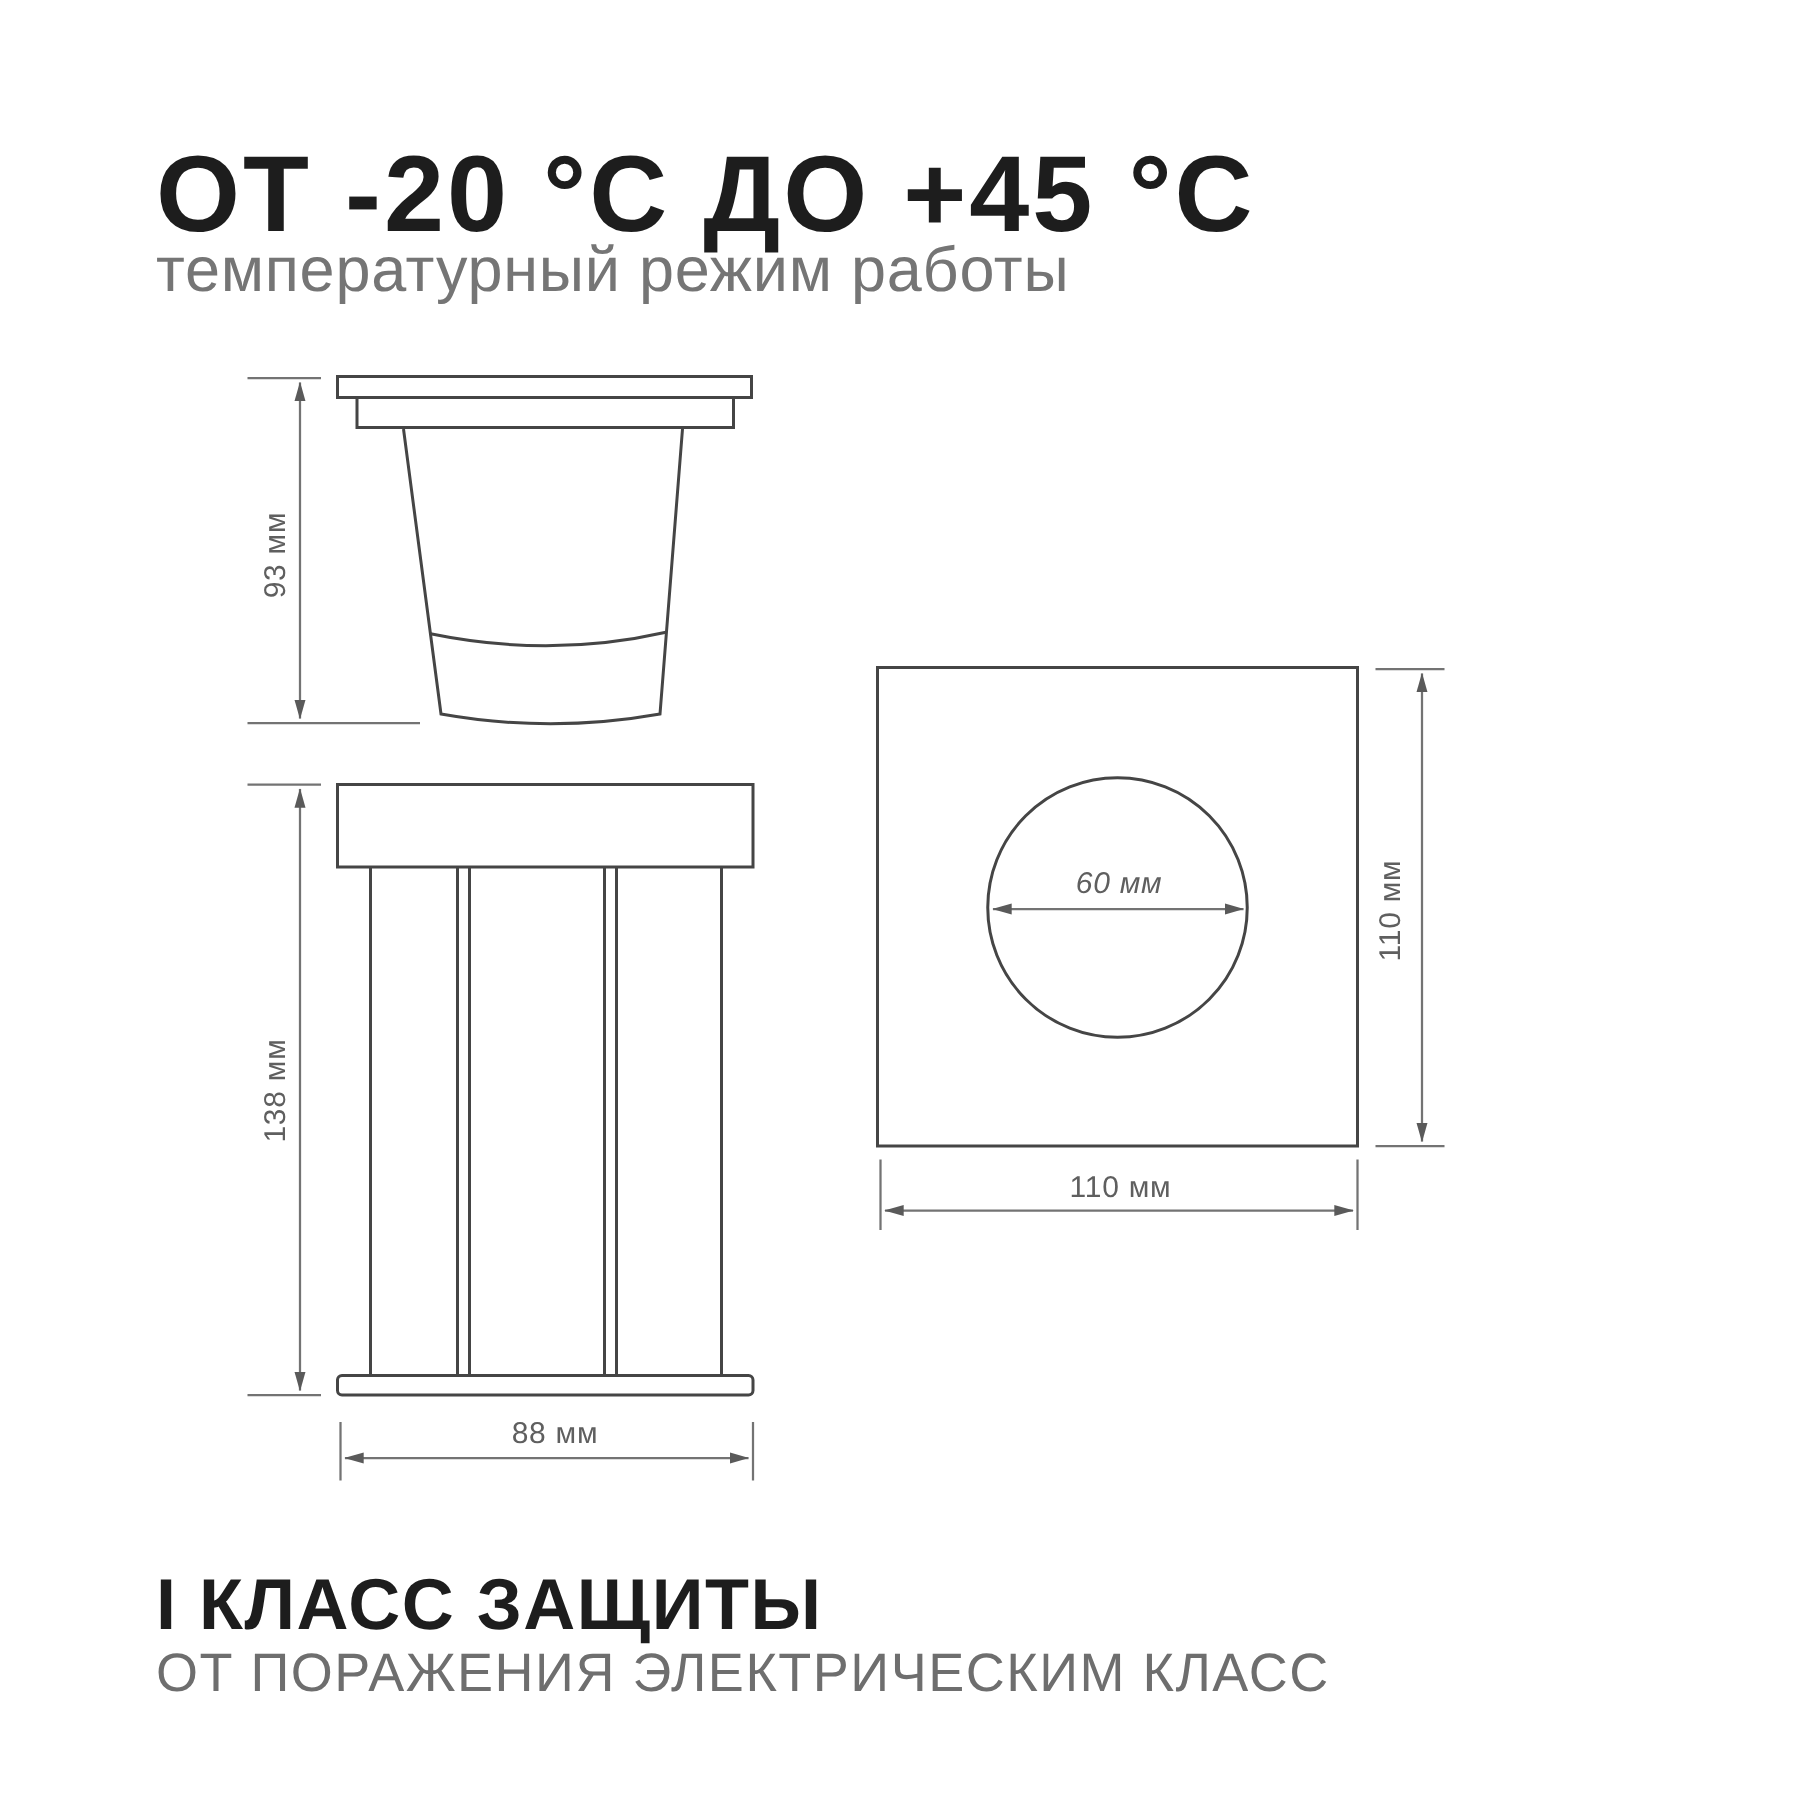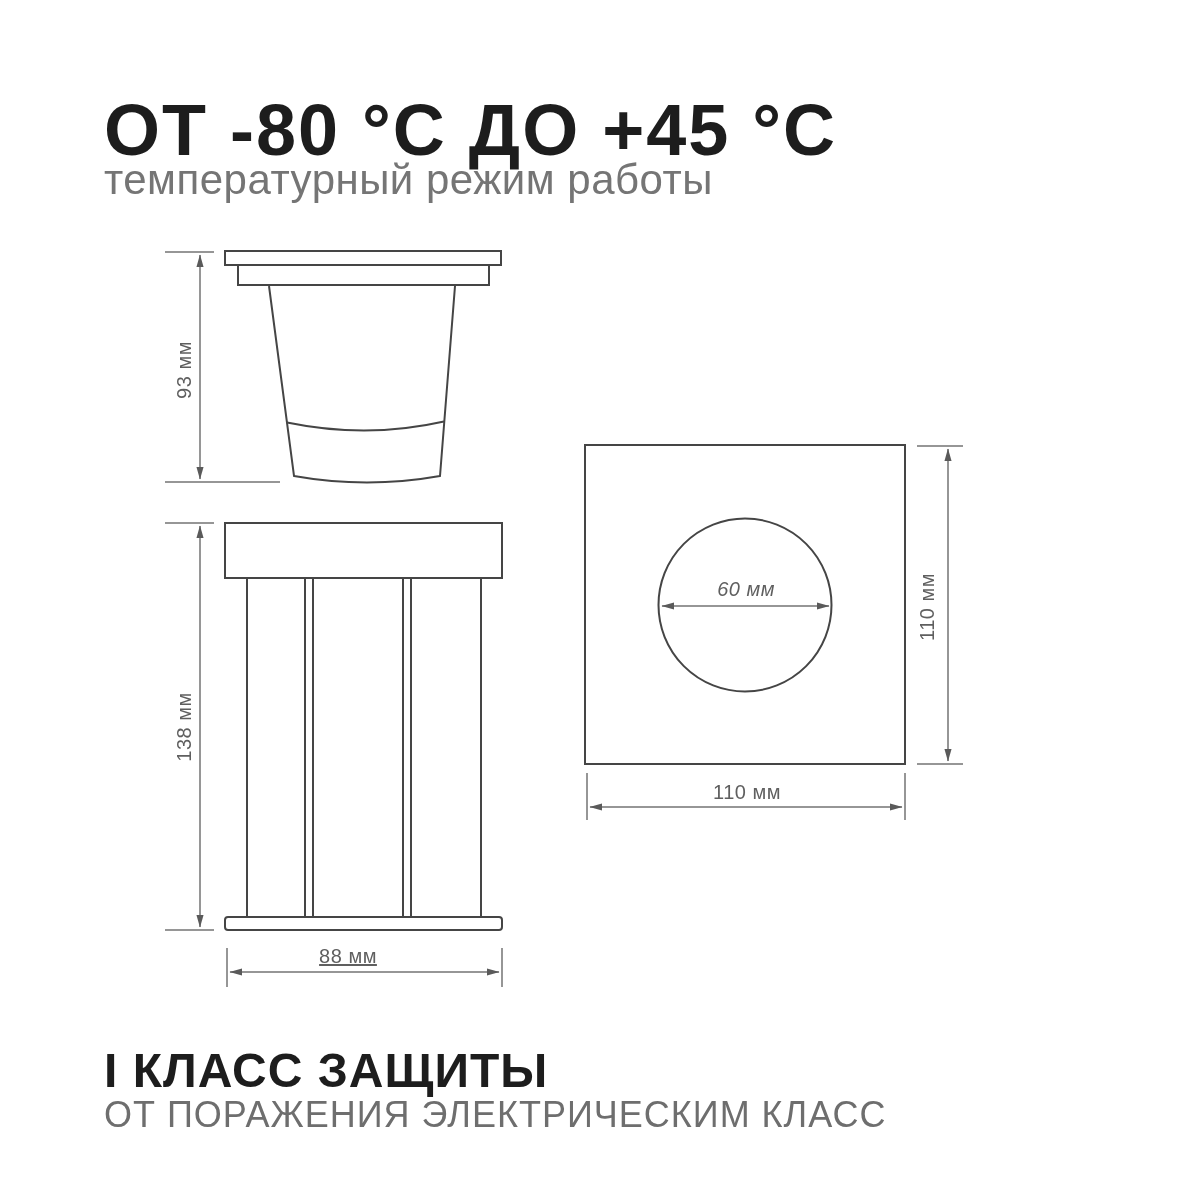--- a/index.html
+++ b/index.html
@@ -93,24 +93,24 @@
     <line x1="917" y1="764" x2="963" y2="764"></line>
     <line x1="948" y1="449" x2="948" y2="761" marker-start="url(#arr)" marker-end="url(#arr)"></line>
   </g>
   <g stroke="#737373" stroke-width="1.5">
     <line x1="587" y1="773" x2="587" y2="820"></line>
     <line x1="905" y1="773" x2="905" y2="820"></line>
     <line x1="590" y1="807" x2="902" y2="807" marker-start="url(#arr)" marker-end="url(#arr)"></line>
   </g>
 </svg>
 
-<div class="abs title">ОТ -80 °C ДО +45 °C</div>
+<div class="abs title">ОТ -20 °C ДО +45 °C</div>
 <div class="abs subtitle">температурный режим работы</div>
 
 <div class="abs dim-label vert" style="left:184px;top:370px;">93 мм</div>
 <div class="abs dim-label vert" style="left:184px;top:727px;">138 мм</div>
-<div class="abs dim-label" style="left:348px;top:956px;text-decoration:underline;">88 мм</div>
+<div class="abs dim-label" style="left:370px;top:956px;">88 мм</div>
 <div class="abs dim-label" style="left:746px;top:589px;font-style:italic;">60 мм</div>
 <div class="abs dim-label vert" style="left:927px;top:607px;">110 мм</div>
 <div class="abs dim-label" style="left:747px;top:792px;">110 мм</div>
 
 <div class="abs footer-title">I КЛАСС ЗАЩИТЫ</div>
 <div class="abs footer-subtitle">ОТ ПОРАЖЕНИЯ ЭЛЕКТРИЧЕСКИМ КЛАСС</div>
 
 </body></html>

